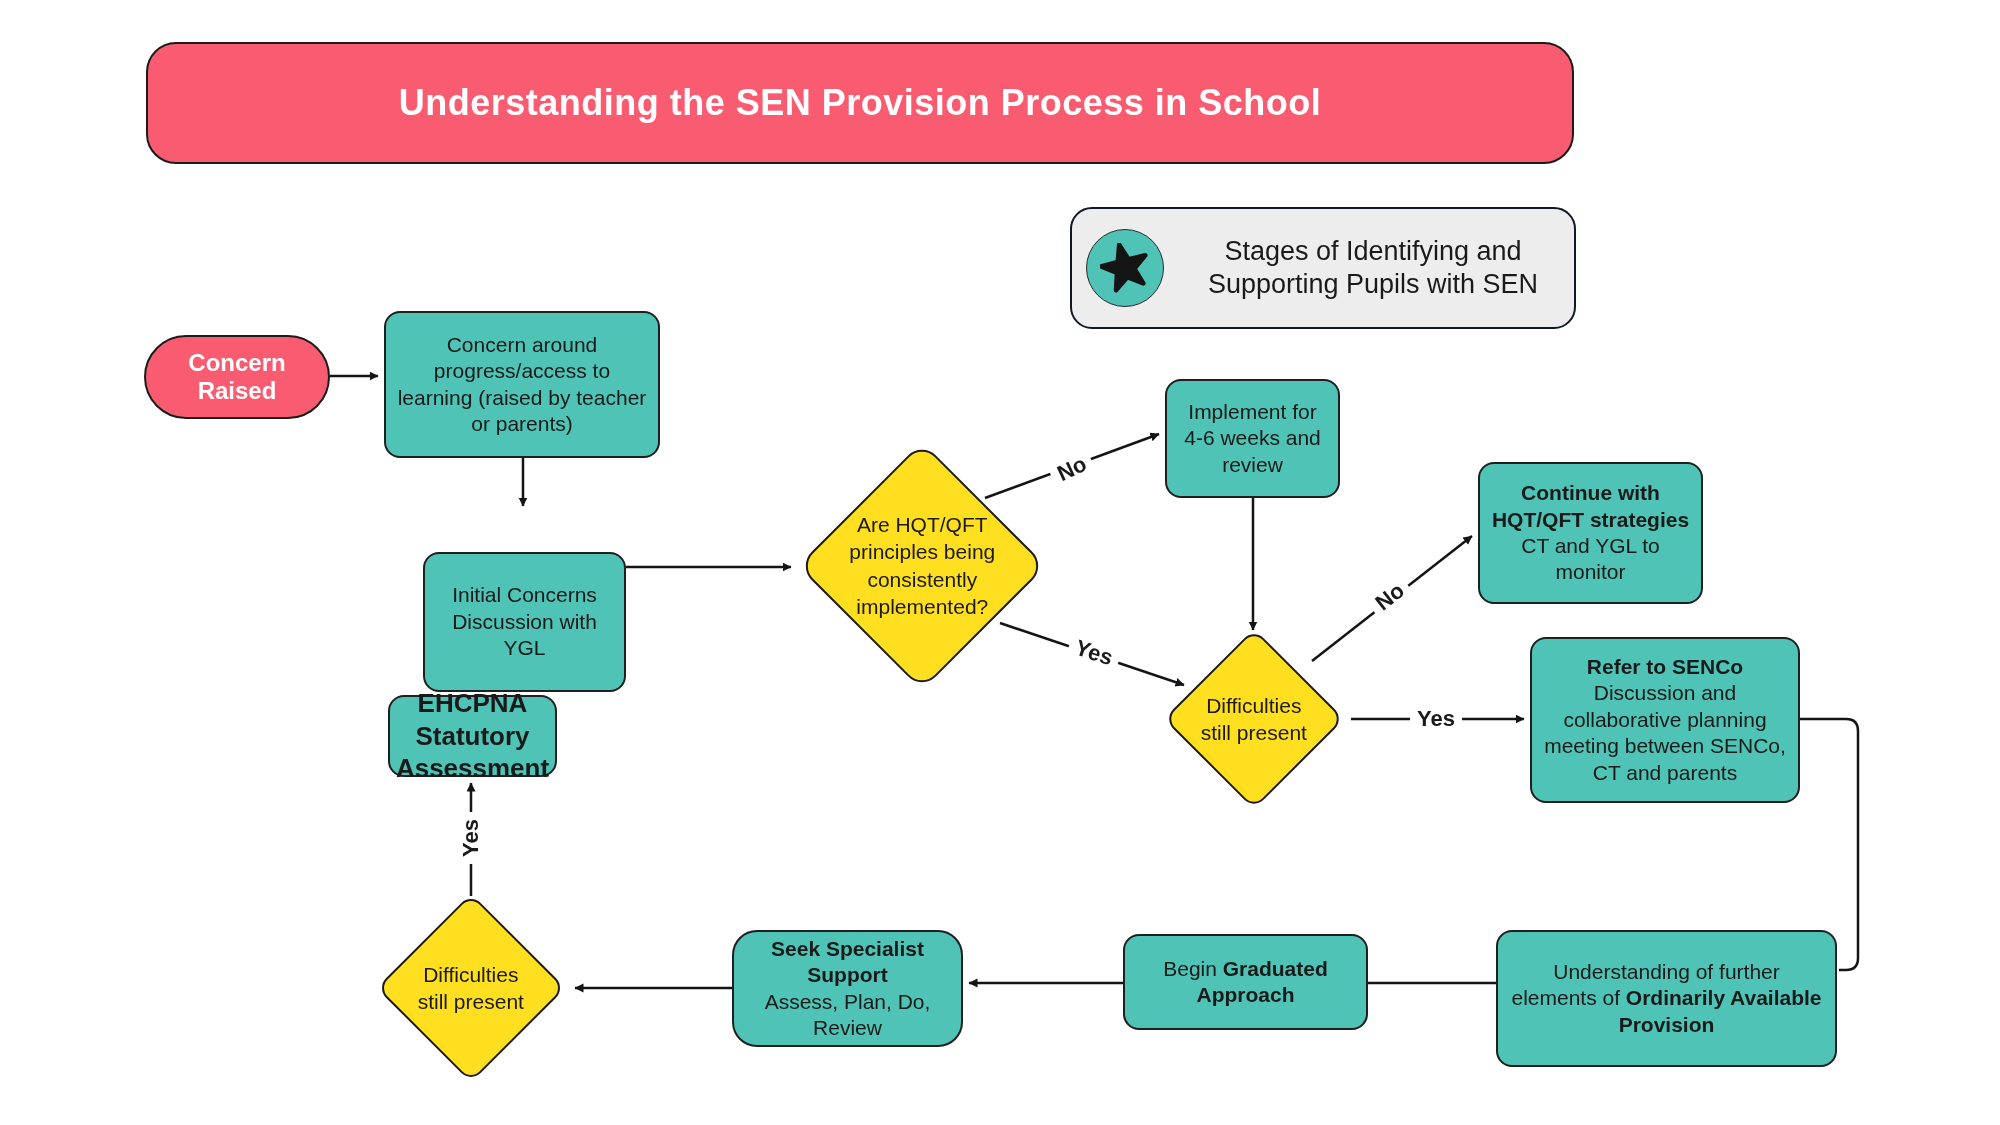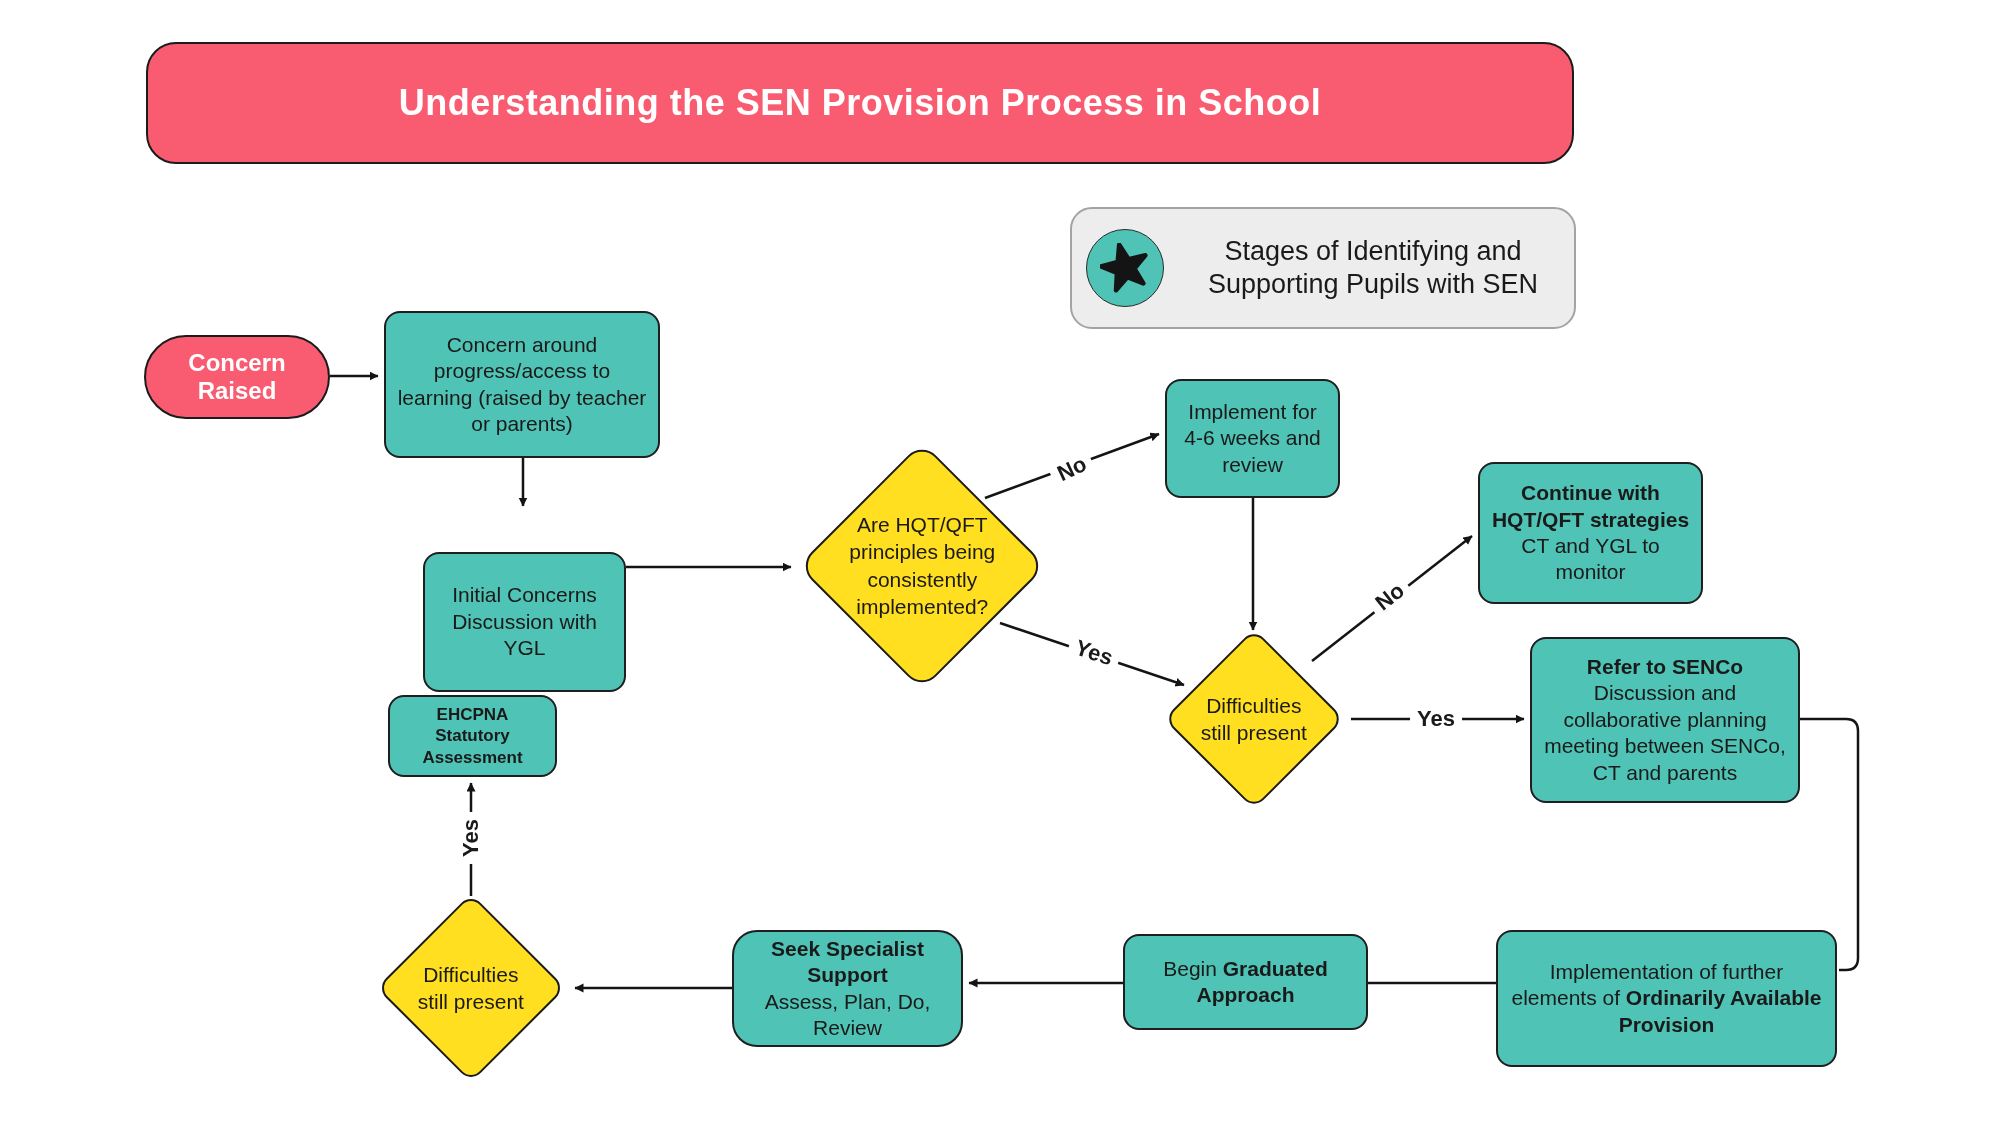--- a/index.html
+++ b/index.html
@@ -8,21 +8,21 @@
     font-family:"Liberation Sans", sans-serif;color:#1a1a1a;overflow:hidden;
   }
   .banner{
     position:absolute;left:146px;top:42px;width:1428px;height:122px;
     background:#F95B70;border:2px solid #1b1b1b;border-radius:30px;
     display:flex;align-items:center;justify-content:center;box-sizing:border-box;
   }
   .banner .t{color:#ffffff;font-size:36px;font-weight:bold;letter-spacing:.5px;}
   .legend{
     position:absolute;left:1070px;top:207px;width:506px;height:122px;
-    background:#EDEDED;border:2px solid #a3a3a3;border-radius:22px;
+    background:#EDEDED;border:2px solid #0f172a;border-radius:22px;
     display:flex;align-items:center;box-sizing:border-box;padding:0 14px;gap:22px;
   }
   .legend .circ{
     width:76px;height:76px;border-radius:50%;background:#4FC3B5;border:1.5px solid #2a2a2a;
     display:flex;align-items:center;justify-content:center;flex:0 0 auto;
   }
   .legend .txt{flex:1;text-align:center;font-size:27px;line-height:1.22;white-space:pre-line;}
   .pill{
     position:absolute;left:144px;top:335px;width:186px;height:84px;
     background:#F95B70;border:2.5px solid #1b1b1b;border-radius:42px;
@@ -126,38 +126,38 @@
 
   <div class="box" style="left:1530px;top:637px;width:270px;height:166px;">
     <span class="w"><span class="b">Refer to SENCo</span><span>
 Discussion and
 collaborative planning
 meeting between SENCo,
 CT and parents</span></span>
   </div>
 
   <div class="box" style="left:1496px;top:930px;width:341px;height:137px;">
-    <span class="w"><span>Implementation of further
+    <span class="w"><span>Understanding of further
 elements of </span><span class="b">Ordinarily Available
 Provision</span></span>
   </div>
 
   <div class="box" style="left:1123px;top:934px;width:245px;height:96px;">
     <span class="w"><span>Begin </span><span class="b">Graduated
 Approach</span></span>
   </div>
 
   <div class="box" style="left:732px;top:930px;width:231px;height:117px;border-radius:25px;">
     <span class="w"><span class="b">Seek Specialist
 Support</span><span>
 Assess, Plan, Do,
 Review</span></span>
   </div>
 
-  <div class="box" style="left:388px;top:695px;width:169px;height:82px;font-size:17px;">
+  <div class="box" style="left:388px;top:695px;width:169px;height:82px;font-size:26px;">
     <span class="w b">EHCPNA
 Statutory
 Assessment</span>
   </div>
 
   <div class="diamond" style="left:834px;top:478px;width:176px;height:176px;border-radius:20px;">
     <div class="dl">Are HQT/QFT
 principles being
 consistently
 implemented?</div>

